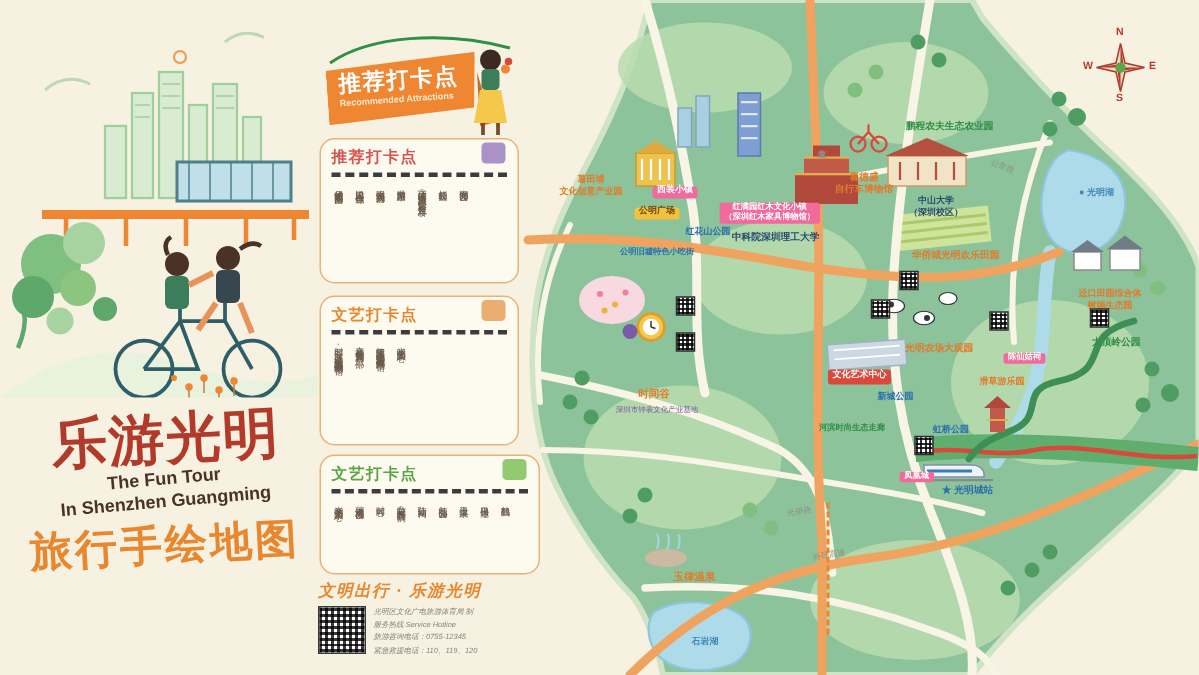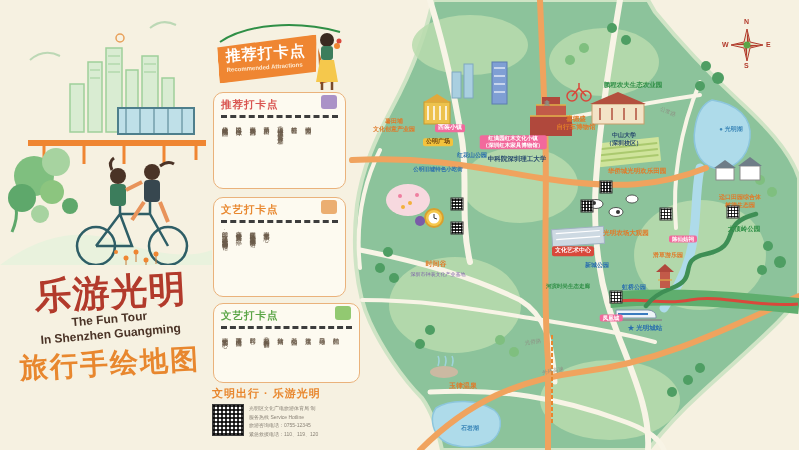--- a/index.html
+++ b/index.html
@@ -29,21 +29,21 @@
   #box1{left:213px;top:197px;width:117px;height:90px;}
   #box2{left:213px;top:303px;width:131px;height:70px;}
   .box-title{font-size:10.5px;font-weight:900;letter-spacing:1px;}
   .dash{border-top:3px dashed #3c3c3c;margin:3px 0 4px 0;}
   .vitems{display:flex;flex-direction:row;gap:7px;align-items:flex-start;}
   .vitem{writing-mode:vertical-lr;font-size:6px;line-height:1.15;color:#6b5b4a;
          max-height:56px;letter-spacing:0.5px;}
   .box-icon{position:absolute;right:8px;top:2px;width:16px;height:14px;border-radius:3px;opacity:.85;}
 
   
-  #footer{left:212px;top:386px;width:135px;}
+  #footer{left:212px;top:386px;width:135px;font-style:italic;}
   #footer .slogan{font-size:11px;font-weight:900;color:#e8872e;letter-spacing:1px;}
   #footer .row{display:flex;gap:5px;margin-top:3px;}
   .qr-big{width:30px;height:30px;background:
       repeating-linear-gradient(0deg,#3a3a3a 0 2px,#fff 2px 4px),
       repeating-linear-gradient(90deg,#3a3a3a 0 2px,#fff 2px 4px);
       background-blend-mode:multiply;border:1px solid #3a3a3a;}
   #footer .lines{font-size:5px;color:#8a8377;line-height:1.7;}
 
   
   #map{left:0;top:0;width:799px;height:450px;pointer-events:none;}

